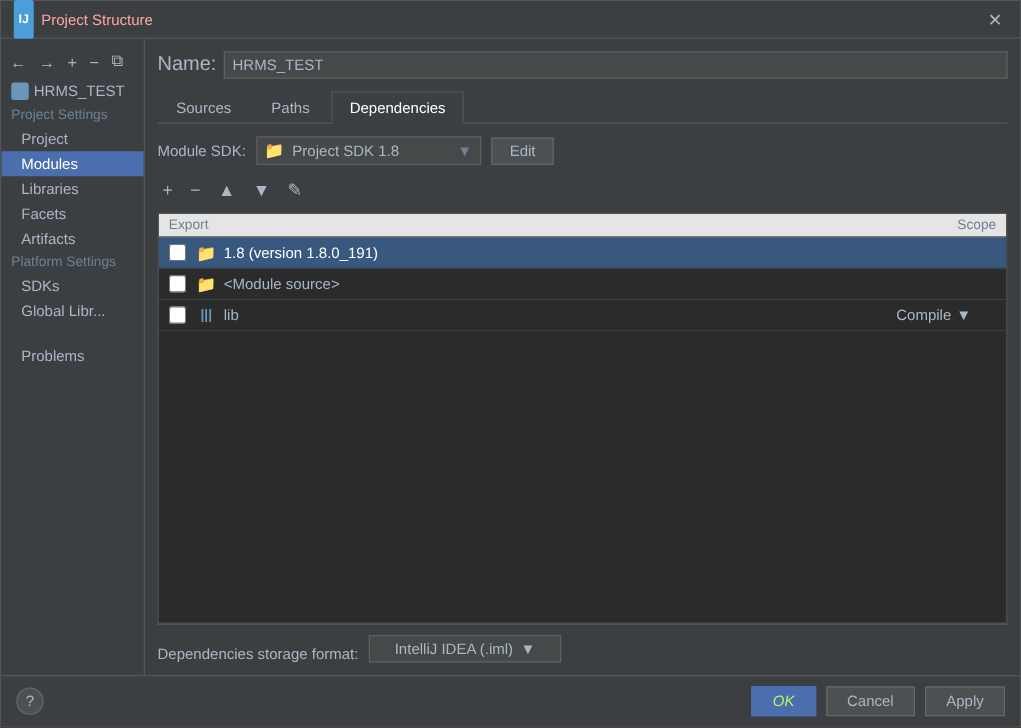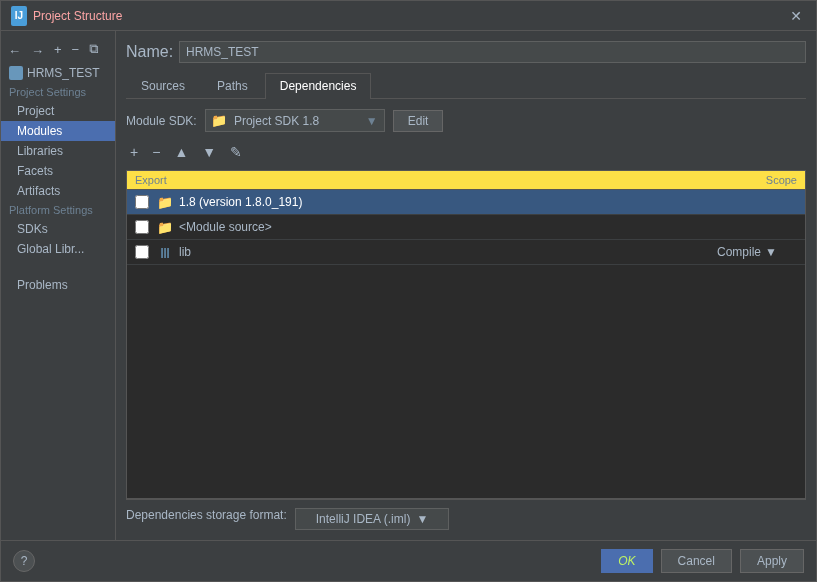--- a/index.html
+++ b/index.html
@@ -32,21 +32,21 @@
       justify-content: space-between;
       height: 30px;
     }
     .title-bar-left {
       display: flex;
       align-items: center;
       gap: 6px;
     }
     .title-icon {
       width: 16px;
-      height: 20px;
+      height: 31px;
       background: #4a9eda;
       border-radius: 2px;
       display: flex;
       align-items: center;
       justify-content: center;
       font-size: 10px;
       color: white;
       font-weight: bold;
     }
     .title-text {
@@ -206,21 +206,21 @@
       border: none;
     }
     .deps-table {
       flex: 1;
       border: 1px solid #555;
       overflow-y: auto;
       background: #2b2b2b;
     }
     .deps-header {
       display: flex;
-      background: #fde047;
+      background: #e5e5e5;
       border-bottom: 1px solid #555;
       padding: 3px 8px;
       justify-content: space-between;
     }
     .deps-header-export {
       width: 60px;
       flex-shrink: 0;
       color: #6d8193;
       font-size: 11px;
     }
@@ -291,21 +291,21 @@
     }
     .compile-text {
       font-size: 12px;
       color: #a9b7c6;
     }
     .bottom-row {
       margin-top: auto;
       padding-top: 8px;
       border-top: 1px solid #555;
       display: flex;
-      align-items: flex-start;
+      align-items: flex-end;
       gap: 8px;
     }
     .bottom-label {
       color: #a9b7c6;
       font-size: 12px;
       flex-shrink: 0;
     }
     .format-select {
       background: #45494a;
       border: 1px solid #5e6060;

